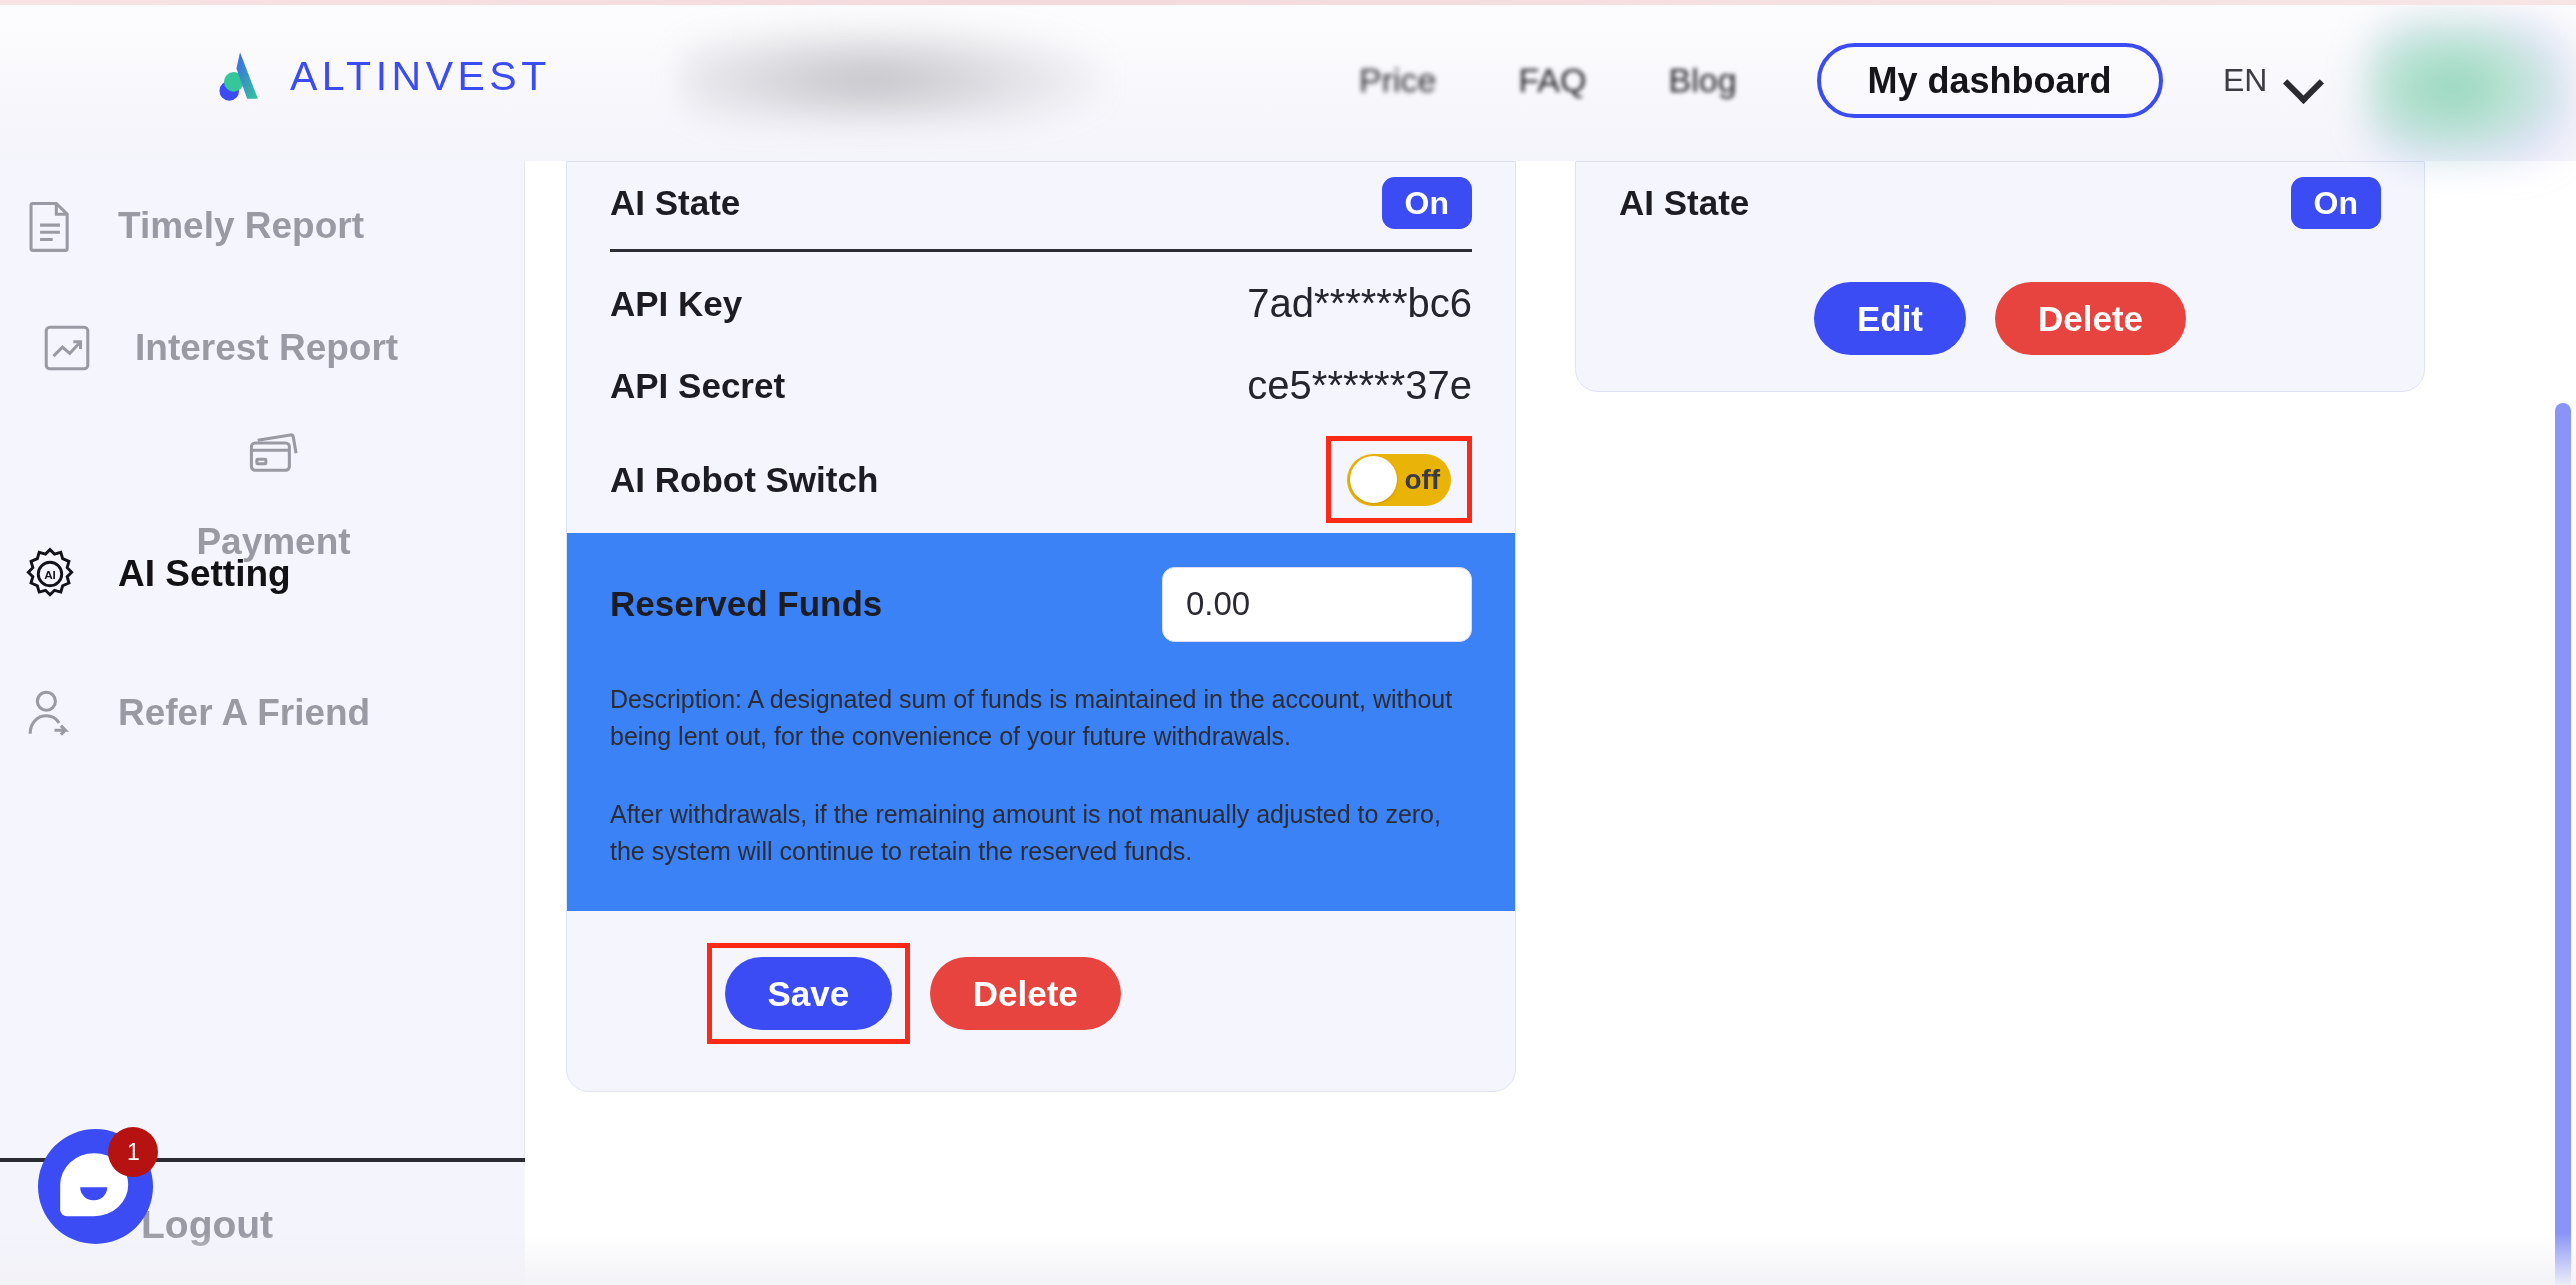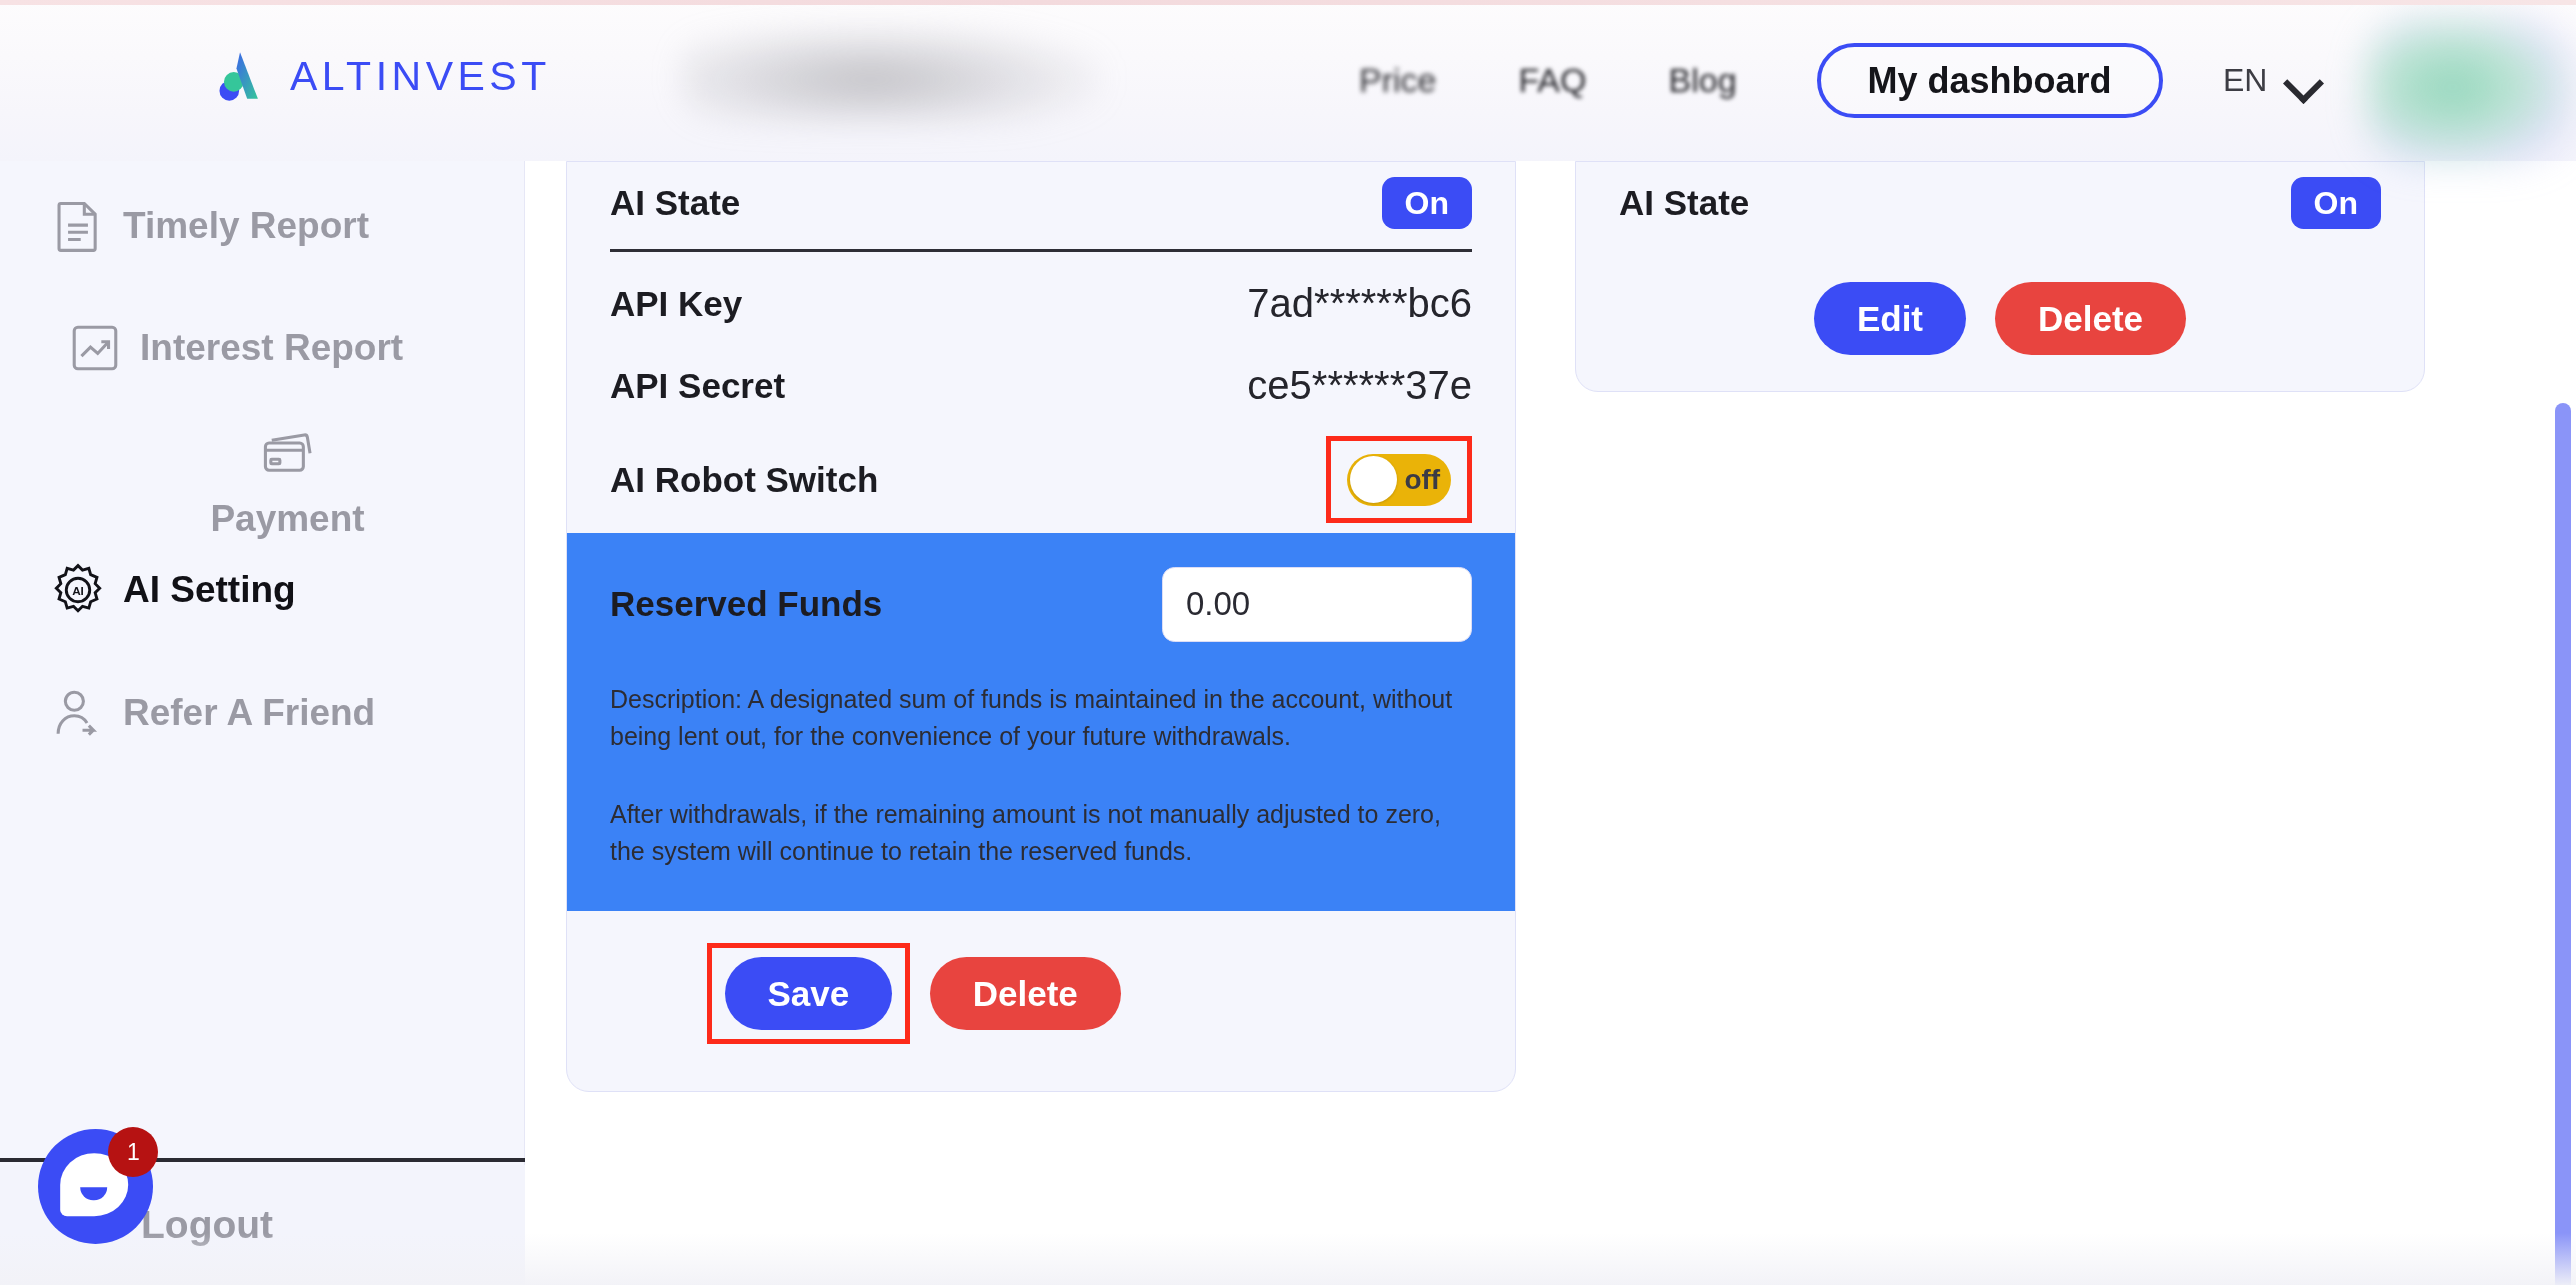--- a/index.html
+++ b/index.html
@@ -83,21 +83,21 @@
   }
 
   
   .sidebar {
     position:absolute; left:0; top:161px; width:525px; height:1124px;
     background:#f5f6fd;
     border-right:1.8px solid #e6e7f6;
   }
   .nav-item {
     position:absolute; left:0; width:525px; height:90px;
-    display:flex; align-items:center; gap:17px; padding-left:50px;
+    display:flex; align-items:center; gap:40px; padding-left:22px;
   }
   .nav-item .ico { width:56px; height:56px; flex:none; position:relative; }
   .nav-item .lbl {
     font-size:37px; font-weight:700; color:#9a9aa4;
     font-family:"Liberation Sans", sans-serif; white-space:nowrap;
   }
   .nav-item.active .lbl { color:#111116; }
 
   .side-divider {
     position:absolute; left:0; top:997px; width:525px; height:3.6px; background:#2b2b33;
@@ -318,21 +318,21 @@
         <svg viewBox="0 0 62 62" width="56" height="56" fill="none" stroke="#9a9aa4" stroke-width="3.4">
           <rect x="6" y="20" width="42" height="30" rx="4"></rect>
           <path d="M13 17 l36 -6 a3 3 0 0 1 3.4 2.4 l3 18"></path>
           <path d="M6 28 h42"></path>
           <rect x="12" y="38" width="10" height="5" rx="1"></rect>
         </svg>
       </span>
       <span class="lbl">Payment</span>
     </div>
 
-    <div class="nav-item active" style="top:384px;">
+    <div class="nav-item active" style="top:368px;">
       <span class="ico">
         <svg viewBox="0 0 62 62" width="56" height="56" fill="none" stroke="#121218" stroke-width="3.2">
           <path d="M31 4 l5 5 l7 -2 l2 7 l7 3 l-2 7 l5 5 l-5 5 l2 7 l-7 3 l-2 7 l-7 -2 l-5 5 l-5 -5 l-7 2 l-2 -7 l-7 -3 l2 -7 l-5 -5 l5 -5 l-2 -7 l7 -3 l2 -7 l7 2 z"></path>
           <circle cx="31" cy="31" r="13"></circle>
           <text x="31" y="37" font-size="13" font-weight="700" fill="#121218" stroke="none" text-anchor="middle" font-family="Liberation Sans, sans-serif">AI</text>
         </svg>
       </span>
       <span class="lbl">AI Setting</span>
     </div>
 

